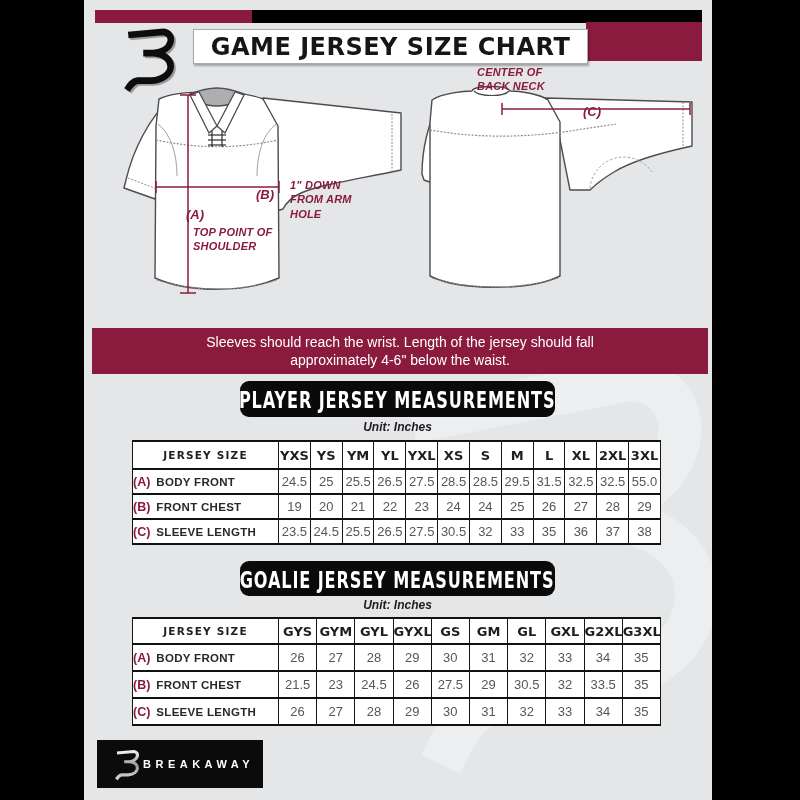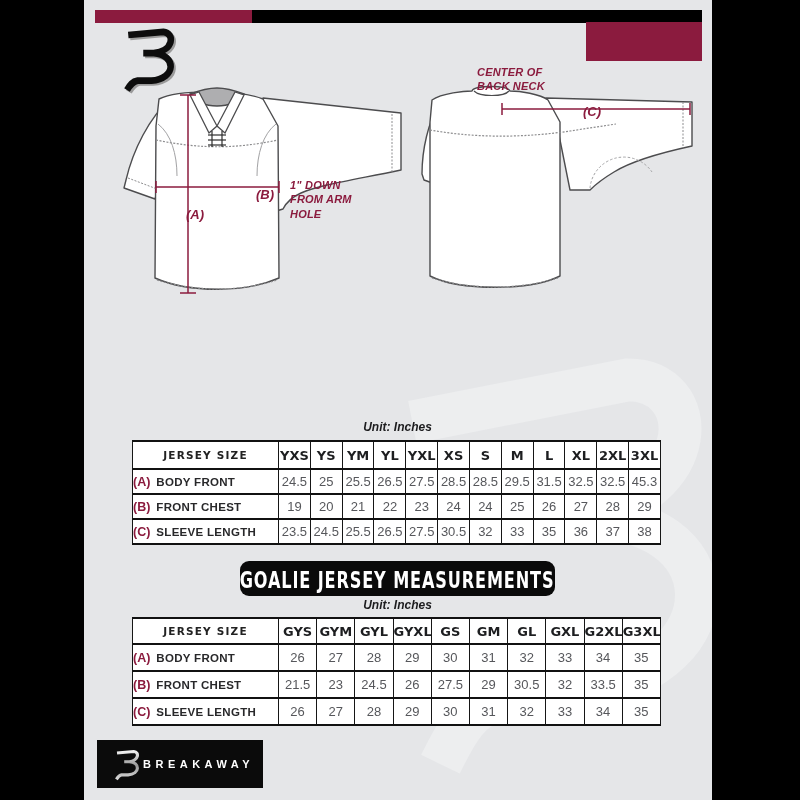--- a/index.html
+++ b/index.html
@@ -73,20 +73,23 @@
       <path d="M 20 16 L 76 11 C 95 13 93 41 61 45 L 44 45 M 61 45 C 98 48 97 86 57 89 L 35 89 C 27 90 23 96 18 104" fill="none" stroke="#f4f5f6" stroke-width="11"></path>
     </g>
   </svg>
 
   <div class="letterbox lb-left"></div>
   <div class="letterbox lb-right"></div>
 
   <div class="abs topbar-maroon"></div>
   <div class="abs topbar-black"></div>
   <div class="abs title-block"></div>
+  <div class="abs title-band">
+    <span>GAME JERSEY SIZE CHART</span>
+  </div>
 
   <svg class="abs logo-main" width="66" height="70" viewBox="0 0 100 112">
     <path d="M 20 16 L 76 11 C 95 13 93 41 61 45 L 44 45 M 61 45 C 98 48 97 86 57 89 L 35 89 C 27 90 23 96 18 104" fill="none" stroke="#9b9b9b" stroke-width="10.5" transform="translate(3,3)"></path>
     <path d="M 20 16 L 76 11 C 95 13 93 41 61 45 L 44 45 M 61 45 C 98 48 97 86 57 89 L 35 89 C 27 90 23 96 18 104" fill="none" stroke="#0d0d0d" stroke-width="10.5"></path>
   </svg>
 
   <svg class="abs jersey" style="left:95px;top:86px;" width="330" height="235" viewBox="0 0 330 235">
     <g fill="#ffffff" stroke="#4c4c4e" stroke-width="1.4" stroke-linejoin="round">
       <path d="M 168 12 L 306 27 L 306 84 C 258 94 224 99 206 107 C 197 111 191 117 188 123 L 178 126 L 160 60 Z"></path>
       <path d="M 76 12 C 54 32 38 64 31 94 L 29 102 L 60 113 C 67 88 78 58 94 34 Z"></path>
@@ -134,22 +137,29 @@
       <line x1="82" y1="43" x2="82" y2="55"></line>
         <line x1="270" y1="43" x2="270" y2="55"></line>
     </g>
   </svg>
 
   <div class="ann" style="left:477px;top:65px;width:88px;">CENTER OF BACK NECK</div>
   <div class="ann ann-letter" style="left:583px;top:104px;">(C)</div>
   <div class="ann ann-letter" style="left:256px;top:187px;">(B)</div>
   <div class="ann" style="left:290px;top:178px;width:68px;">1" DOWN FROM ARM HOLE</div>
   <div class="ann ann-letter" style="left:186px;top:207px;">(A)</div>
-
-
+  <div class="ann" style="left:193px;top:225px;width:95px;">TOP POINT OF SHOULDER</div>
+
+  <div class="abs banner">
+    <div>Sleeves should reach the wrist. Length of the jersey should fall approximately 4-6" below the waist.</div>
+  </div>
+
+  <div class="abs hbox" style="left:240px;top:381px;">
+    <span>PLAYER JERSEY MEASUREMENTS</span>
+  </div>
   <div class="abs unit" style="left:240px;top:420px;">Unit: Inches</div>
   <table class="size-table" id="player-table" style="left:132px;top:440px;">
       <colgroup>
         <col style="width: 146px;">
         <col style="width: 31.8333px;">
         <col style="width: 31.8333px;">
         <col style="width: 31.8333px;">
         <col style="width: 31.8333px;">
         <col style="width: 31.8333px;">
         <col style="width: 31.8333px;">
@@ -184,21 +194,21 @@
           <td>25</td>
           <td>25.5</td>
           <td>26.5</td>
           <td>27.5</td>
           <td>28.5</td>
           <td>28.5</td>
           <td>29.5</td>
           <td>31.5</td>
           <td>32.5</td>
           <td>32.5</td>
-          <td>45.3</td>
+          <td>55.0</td>
         </tr>
         <tr>
           <td class="rowlabel"><span class="ltr">(B)</span><span class="lbl">FRONT CHEST</span></td>
           <td>19</td>
           <td>20</td>
           <td>21</td>
           <td>22</td>
           <td>23</td>
           <td>24</td>
           <td>24</td>

